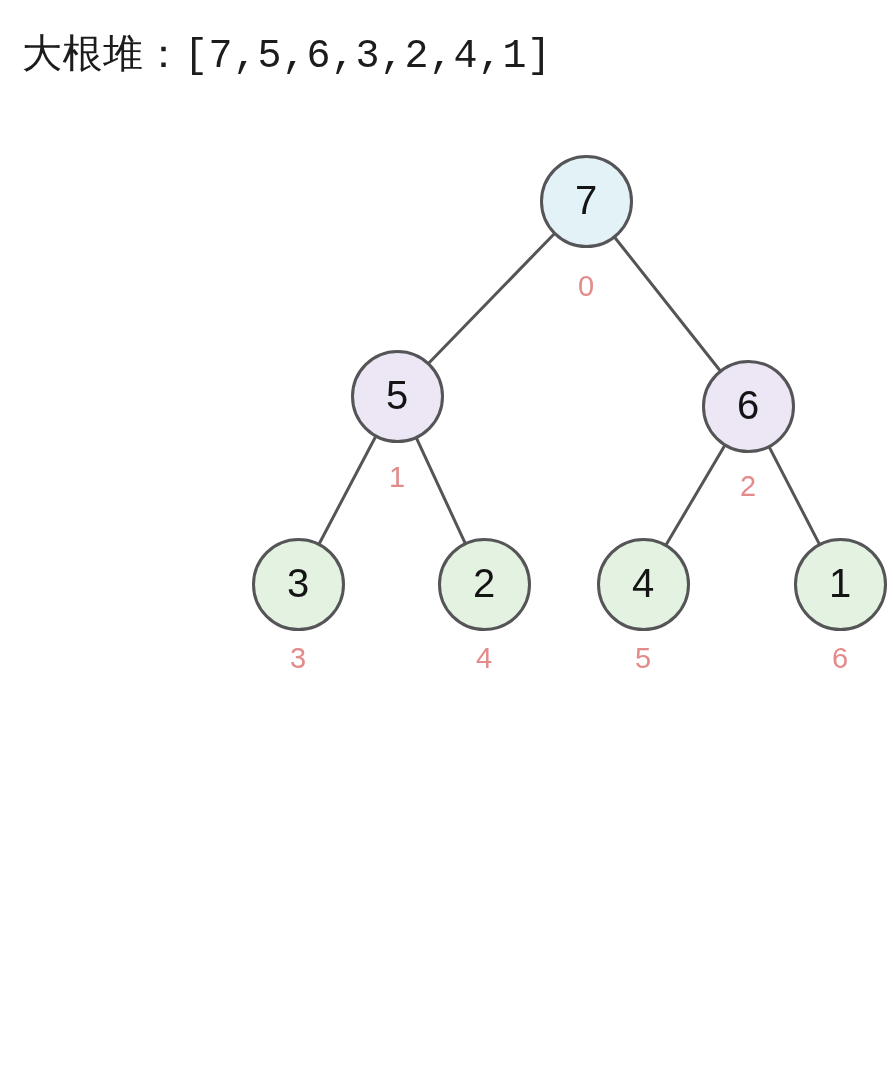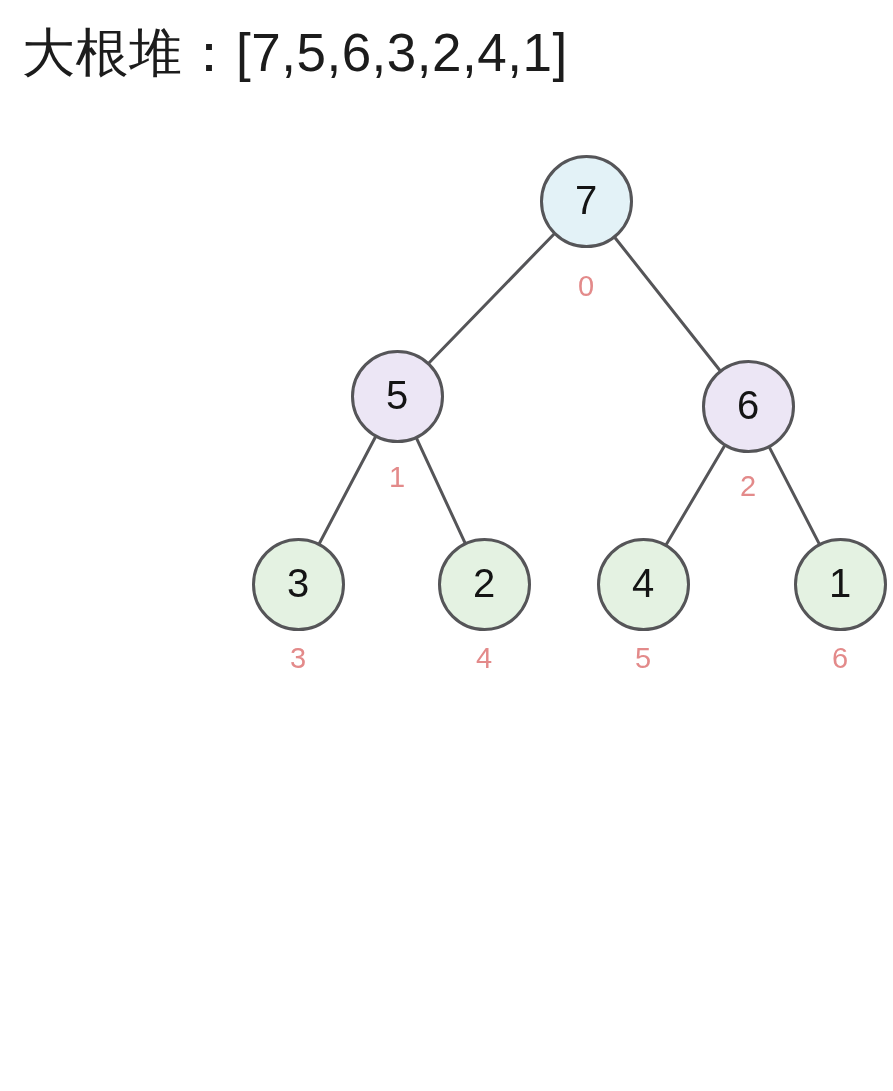--- a/index.html
+++ b/index.html
@@ -12,27 +12,27 @@
     height: 1091px;
     position: relative;
     overflow: hidden;
     font-family: "Liberation Sans", "DejaVu Sans", sans-serif;
     -webkit-font-smoothing: antialiased;
   }
 
   #page-title {
     position: absolute;
     left: 22px;
-    top: 20px;
-    font-size: 53px;
+    top: 32px;
+    font-size: 40px;
     line-height: 1.25;
     color: #1c1c1c;
     letter-spacing: 0.5px;
     white-space: nowrap;
-    font-family: Liberation Sans, sans-serif;
+    font-family: Liberation Mono, monospace;
   }
 
   #tree-canvas {
     position: absolute;
     left: 0;
     top: 0;
     width: 893px;
     height: 1091px;
   }
 

